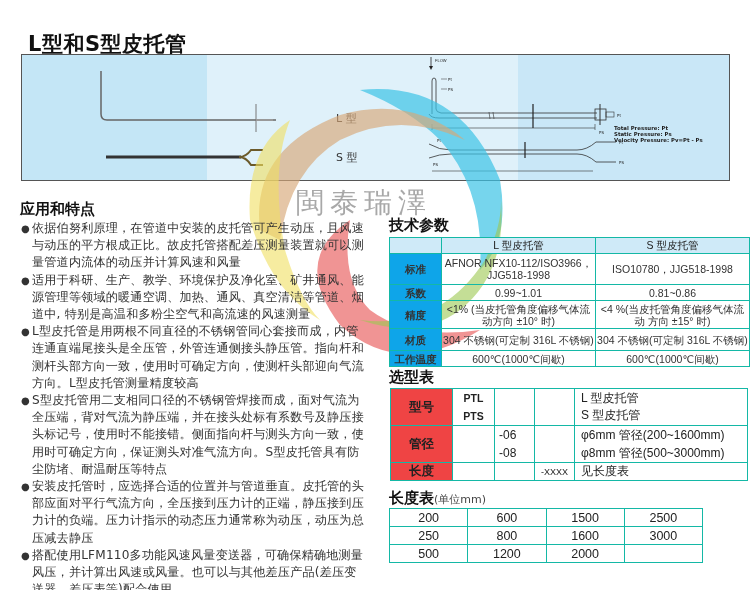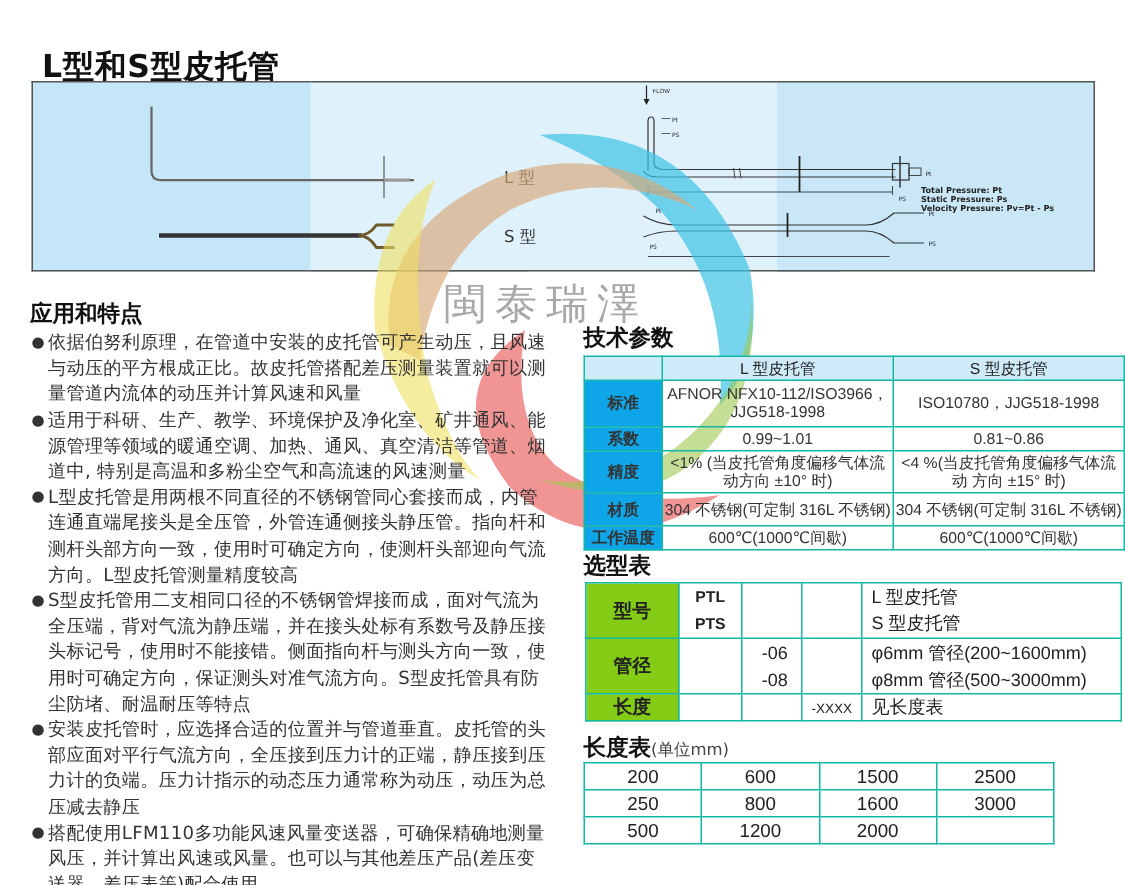--- a/index.html
+++ b/index.html
@@ -61,21 +61,21 @@
   
   table { border-collapse: collapse; position: absolute; font-family: "Liberation Sans", "DejaVu Sans", sans-serif; }
   td, th { border: 1px solid #14b8a6; text-align: center; font-weight: normal; }
 
   .tech-table { left: 389px; top: 237px; width: 361px; font-size: 10.5px; }
   .tech-table th { background: #cfeaf8; height: 16px; color: #222; }
   .tech-table td.rh { background: #0ea5e9; font-weight: bold; width: 52px; font-size: 10.5px; color: #333; }
   .tech-table td { color: #333; line-height: 12px; }
 
   .sel-table { left: 390px; top: 388px; width: 358px; font-size: 12px; }
-  .sel-table td.rh { background: #84cc16; font-weight: bold; width: 62px; font-size: 12.5px; color: #222; }
+  .sel-table td.rh { background: #ef4444; font-weight: bold; width: 62px; font-size: 12.5px; color: #222; }
   .sel-table td { color: #222; }
   .sel-table td.desc { text-align: left; padding-left: 6px; }
   .sel-table td.code { font-size: 10.5px; font-weight: bold; line-height: 18px; }
 
   .len-table { left: 389px; top: 508px; width: 314px; font-size: 12.5px; }
   .len-table td { height: 18px; color: #222; width: 25%; }
 
   .subtitle-unit { font-size: 11px; font-weight: normal; color: #444; }
 </style>
 </head>
@@ -203,21 +203,21 @@
     <td style="width:40px;"></td>
     <td style="width:40px;"></td>
     <td class="desc">
       <div>L 型皮托管</div>
       <div>S 型皮托管</div>
     </td>
   </tr>
   <tr style="height:36px;">
     <td class="rh">管径</td>
     <td></td>
-    <td style="text-align:center; padding-left:4px; line-height:18px;">
+    <td style="text-align:left; padding-left:4px; line-height:18px;">
       <div>-06</div>
       <div>-08</div>
     </td>
     <td></td>
     <td class="desc" style="line-height:18px;">
       <div>φ6mm 管径(200~1600mm)</div>
       <div>φ8mm 管径(500~3000mm)</div>
     </td>
   </tr>
   <tr style="height:17px;">

